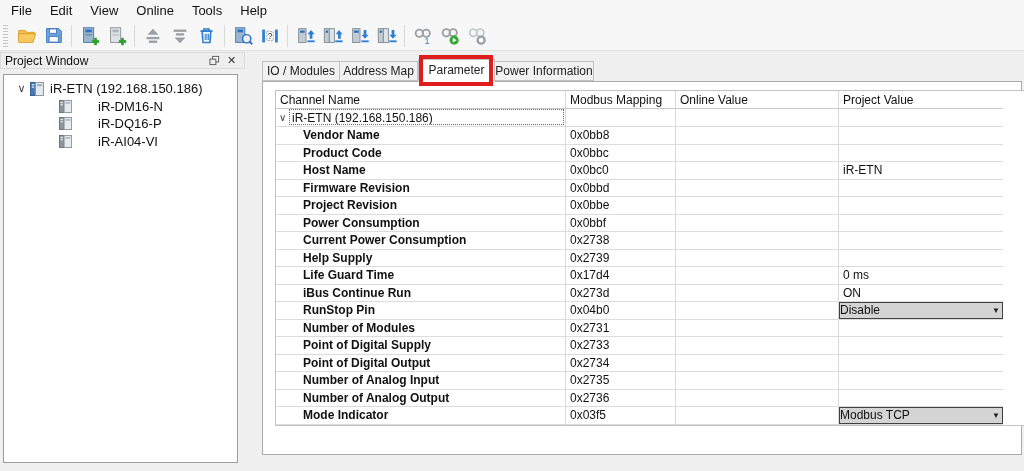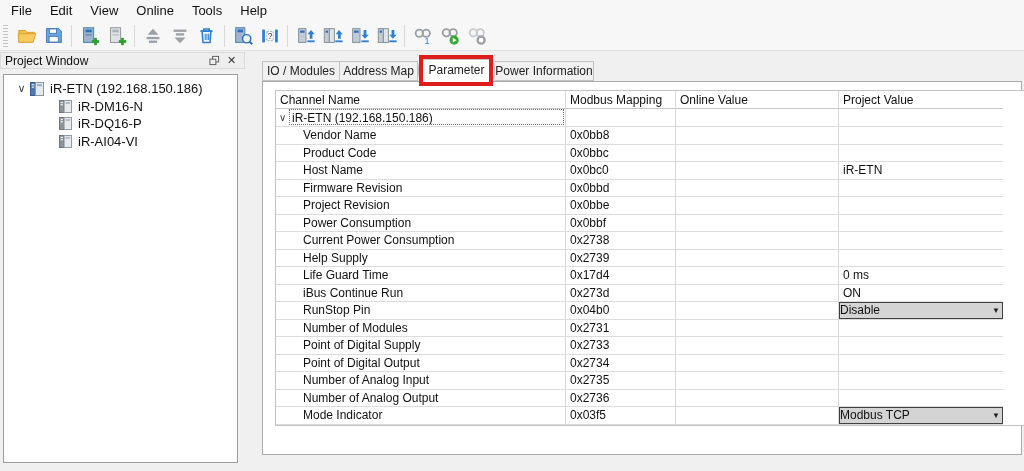--- a/index.html
+++ b/index.html
@@ -21,49 +21,49 @@
   .tsep{width:1px;height:22px;background:#d8d8d8;margin:0 4px;flex:0 0 auto;}
   
   .dock-title{position:absolute;left:0;top:52px;width:245px;height:17px;background:#eeeeee;
     border:1px solid #dadada;box-sizing:border-box;display:flex;align-items:center;padding:0 4px;font-size:12px;}
   .dock-title .spacer{flex:1;}
   .dock-btn{width:17px;height:14px;display:flex;align-items:center;justify-content:center;color:#333;font-size:11px;line-height:1;}
   .tree{position:absolute;left:3px;top:74px;width:235px;height:389px;background:#fff;
     border:1px solid #9c9c9c;box-sizing:border-box;padding-top:5px;overflow:hidden;}
   .tree-row{height:17.5px;display:flex;align-items:center;font-size:13px;white-space:nowrap;}
   .tree-row.lvl0{padding-left:9px;}
-  .tree-row.lvl1{padding-left:55px;}
+  .tree-row.lvl1{padding-left:55px;gap:20px;}
   .chev{width:17px;color:#444;font-size:11px;text-align:center;}
   .nodeicon{display:flex;align-items:center;margin-right:6px;}
   
   .tabbar{position:absolute;left:262px;top:59px;height:22px;display:flex;z-index:2;}
   .tab{box-sizing:border-box;height:20px;margin-top:2px;line-height:19px;text-align:center;
     background:#f1f1f1;border:1px solid #c2c2c2;border-left:none;font-size:12px;color:#222;overflow:hidden;}
   .tab:first-child{border-left:1px solid #c2c2c2;}
   .tab:nth-child(1){width:78px;}
   .tab:nth-child(2){width:78px;}
   .tab:nth-child(3){width:77px;}
   .tab:nth-child(4){width:99px;}
   .tab.active{height:23px;margin-top:0;line-height:21px;background:#fff;border-left:1px solid #c2c2c2;
-    border-bottom:1px solid #fff;position:relative;z-index:3;border-radius:8px;}
+    border-bottom:1px solid #fff;position:relative;z-index:3;}
   .redbox{position:absolute;left:419px;top:55px;width:74px;height:31px;border:4px solid #e01d1d;
     box-sizing:border-box;z-index:10;pointer-events:none;}
   
   .page{position:absolute;left:262px;top:81px;width:760px;height:374px;background:#fff;
     border:1px solid #ababab;box-sizing:border-box;z-index:1;}
   .ptable{position:absolute;left:12px;top:8px;width:765px;border:1px solid #c3c3c3;background:#fff;box-sizing:border-box;}
   .thead,.trow{display:grid;grid-template-columns:290px 110px 163px 164px;}
   .thead{height:18px;}
   .trow{height:17.5px;}
   .trow.group{height:18px;}
   .cell{border-right:1px solid #d8d8d8;border-bottom:1px solid #dcdcdc;padding:0 4px;display:flex;
     align-items:center;overflow:hidden;white-space:nowrap;box-sizing:border-box;font-size:12px;}
   .thead .cell{border-bottom:1px solid #c7c7c7;}
   .cell:nth-child(4){border-right:none;}
-  .cell.name{padding-left:27px;}
+  .cell.name{padding-left:27px;font-weight:bold;}
   .gcell{position:relative;padding-left:3px;}
   .gsel{position:absolute;left:13px;right:1px;top:0;bottom:1px;border:1px dotted #6e6e6e;pointer-events:none;}
   .gchev{width:13px;color:#444;font-size:10px;}
   .cell.proj-dd{padding:0;}
   .ddl{width:100%;height:100%;background:#d4d4d4;border:1px solid #404040;box-sizing:border-box;
     display:flex;align-items:center;padding:0 0;}
   .ddl-arrow{margin-left:auto;font-size:8px;color:#222;padding-right:2px;}
 </style>
 </head>
 <body>

